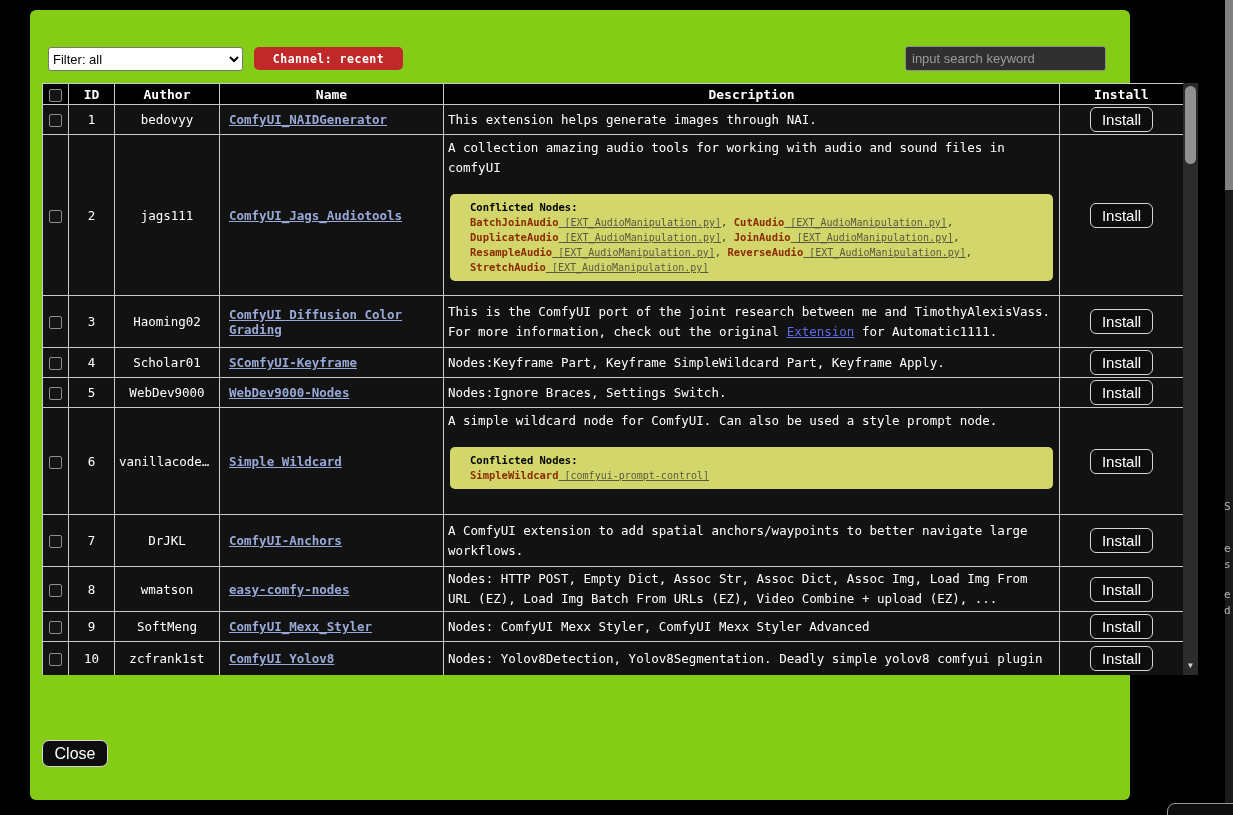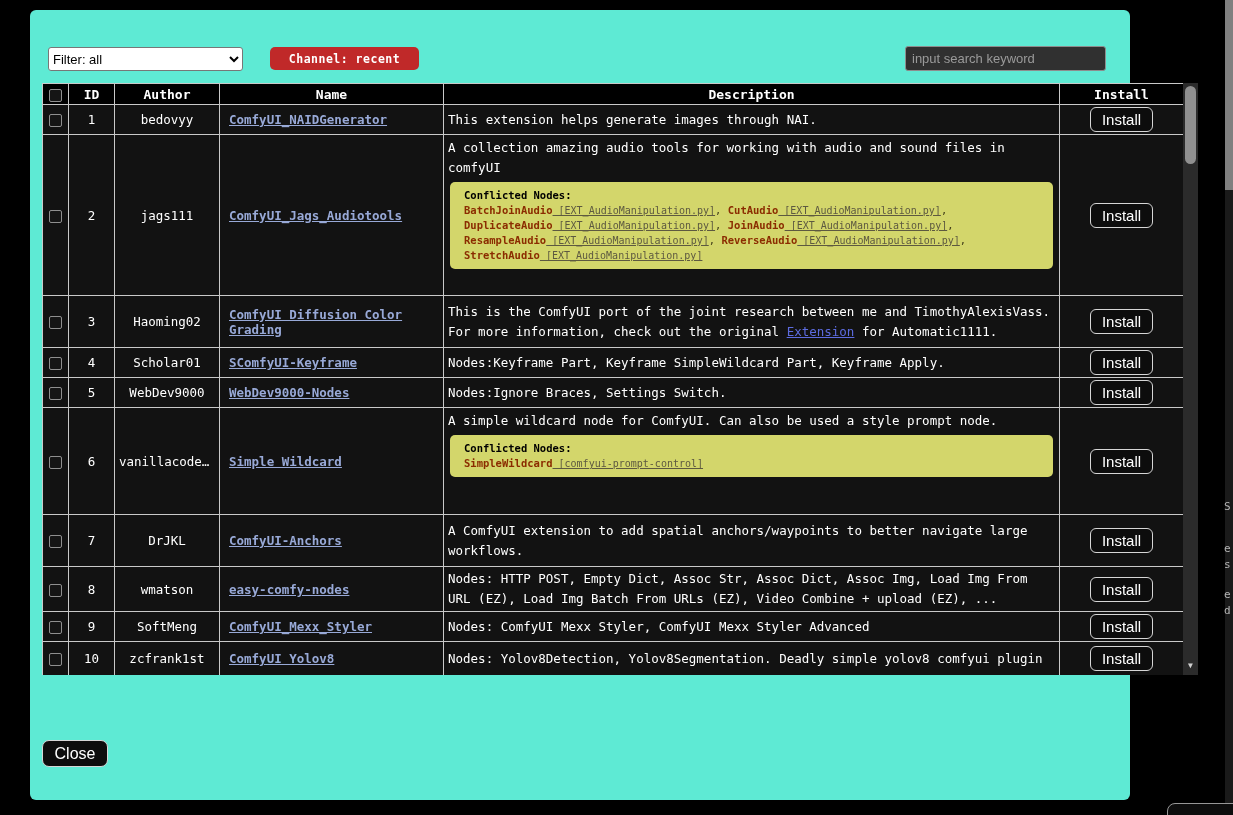--- a/index.html
+++ b/index.html
@@ -1,24 +1,24 @@
 <!DOCTYPE html>
 <html><head>
 <meta charset="utf-8">
 <style>
   * { box-sizing: border-box; }
   html, body { margin:0; padding:0; width:1233px; height:815px; background:#000; overflow:hidden; }
   body { font-family:"DejaVu Sans Mono", monospace; position:relative; }
 
-  .dialog { position:absolute; left:30px; top:10px; width:1100px; height:790px; background:#5eead4; border-radius:6px; }
+  .dialog { position:absolute; left:30px; top:10px; width:1100px; height:790px; background:#84cc16; border-radius:6px; }
 
   .filter { position:absolute; left:18px; top:37px; width:195px; height:24px;
             font:13px "Liberation Sans", sans-serif; background:#fff; color:#000;
             border:1px solid #777; border-radius:3px; }
-  .badge { position:absolute; left:240px; top:37px; width:149px; height:23px; background:#c02929;
+  .badge { position:absolute; left:224px; top:37px; width:149px; height:23px; background:#c02929;
            color:#fff; font-weight:bold; font-size:11.5px; display:flex; align-items:center;
            justify-content:center; border-radius:5px; letter-spacing:0.5px; }
   .search-input { position:absolute; left:875px; top:36px; width:201px; height:25px; background:#303030;
                   border:1px solid #8d8d8d; border-radius:3px; color:#ddd;
                   font:13px "Liberation Sans", sans-serif; padding:0 6px; }
   .search-input::placeholder { color:#9a9a9a; }
 
   .btn { background:#0d0d0d; color:#fff; border:1px solid #d6d6d6; border-radius:7px;
          font-family:"Liberation Sans", sans-serif; cursor:pointer; }
   .search-btn { position:absolute; left:1087px; top:34px; width:80px; height:29px; font-size:18px;margin-top:40px; }
@@ -32,21 +32,21 @@
   td { font-size:12.5px; color:#fff; padding:2px 4px; vertical-align:middle; }
   .cell-id { text-align:center; }
   .cell-author { overflow:hidden;text-align:center; }
   .author-text { white-space:nowrap; overflow:hidden; text-overflow:ellipsis; }
   .cell-name { padding-left:9px; }
   .name-link { color:#98a9d7; font-weight:bold; text-decoration:underline; cursor:pointer;margin-top:48px; }
   .cell-desc { line-height:20px; padding:2px 4px; }
   .cell-desc.top { vertical-align:top; padding-top:3px; }
   .desc-link { color:#5d6ce0; text-decoration:underline; cursor:pointer; }
 
-  .conflict { margin:4px 2px 4px 2px; background:#d3d66b; border-radius:5px; padding:6px 14px;
+  .conflict { margin:16px 2px 4px 2px; background:#d3d66b; border-radius:5px; padding:6px 20px;
               color:#403d18; font-size:10.5px; line-height:15px; }
   .conflict-title { color:#000; font-weight:bold; }
   .conflict-node { color:#8b2c00; font-weight:bold; }
   .conflict-ext { color:#5d5940; font-size:10px;text-decoration:underline; }
 
   .cell-install { text-align:center; }
   .install-btn { width:63px; height:25px; font-size:15px; border-radius:6px; }
 
   input[type=checkbox] { appearance:none; -webkit-appearance:none; width:13px; height:13px;
                          background:#151515; border:1px solid #8f8f8f; border-radius:2px;

